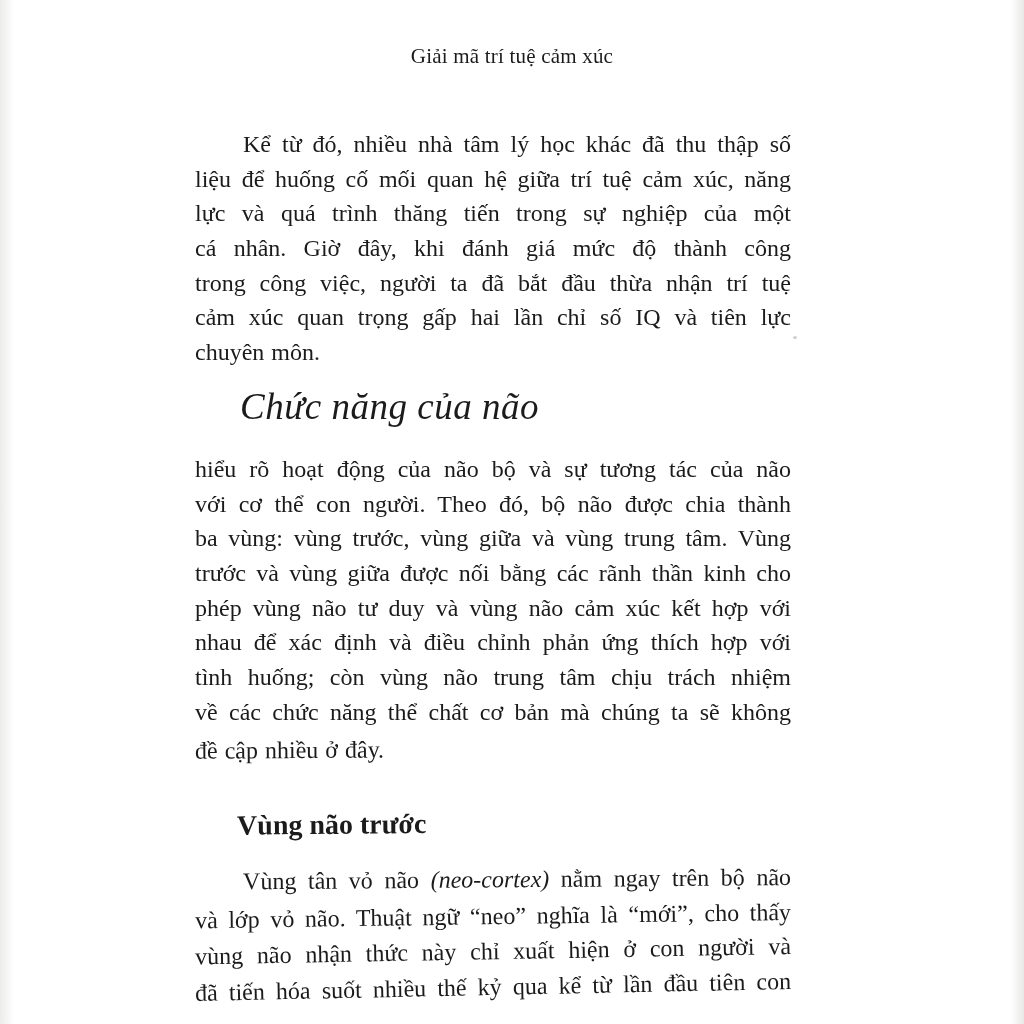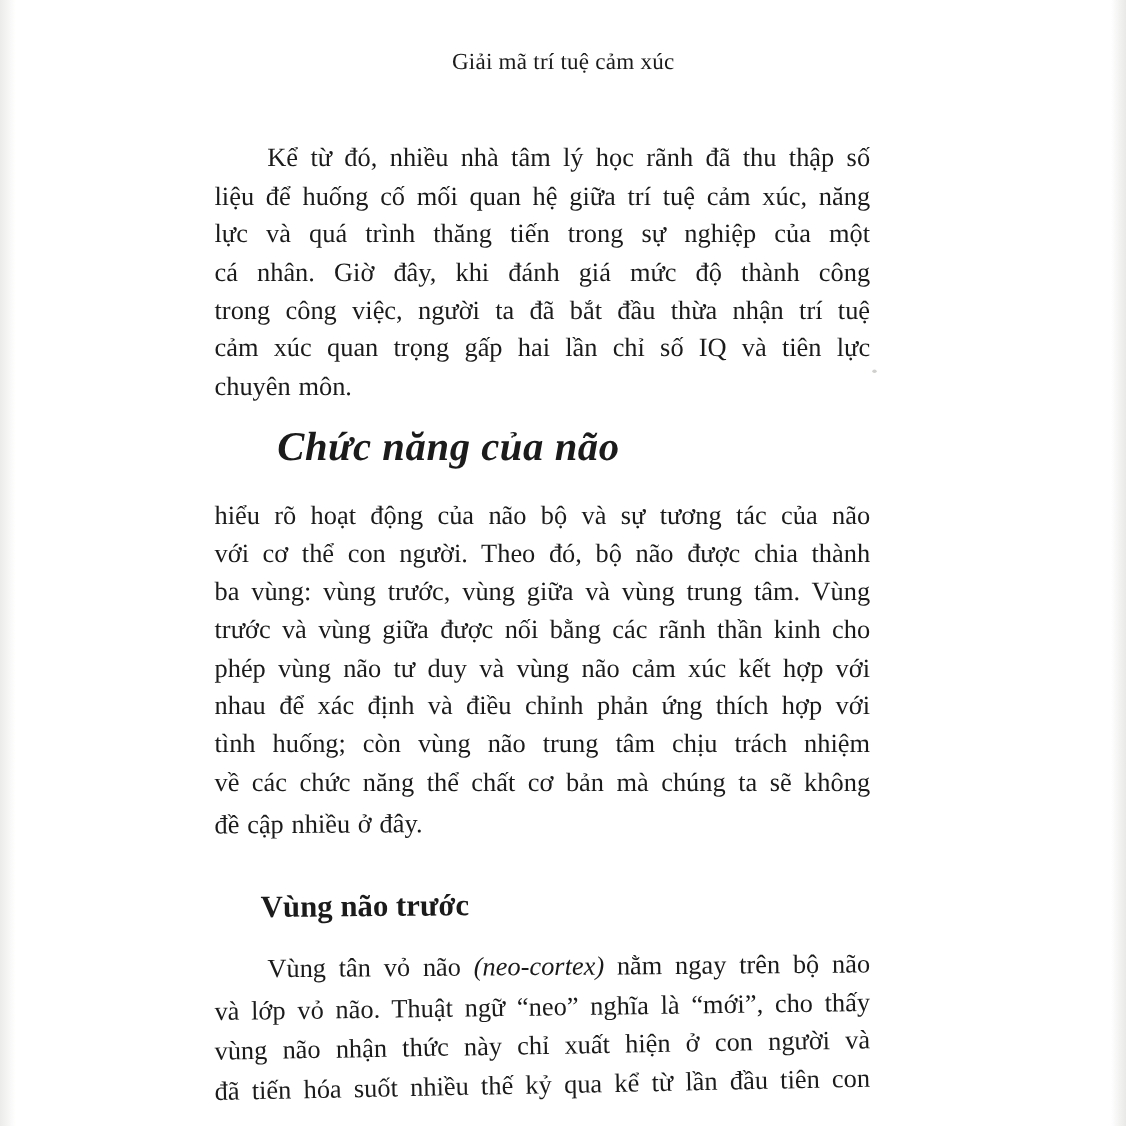--- a/index.html
+++ b/index.html
@@ -71,27 +71,27 @@
   
   .p2 .line:nth-child(9)  { transform: rotate(-0.35deg); transform-origin: 100% 50%; }
   .p2 .line:nth-child(10) { transform: rotate(-0.6deg);  transform-origin: 100% 50%; }
   .p3 .line:nth-child(1)  { transform: rotate(-0.45deg); transform-origin: 100% 50%; }
   .p3 .line:nth-child(2)  { transform: rotate(-0.8deg);  transform-origin: 100% 50%; }
   .p3 .line:nth-child(3)  { transform: rotate(-1.0deg);  transform-origin: 100% 50%; }
   .p3 .line:nth-child(4)  { transform: rotate(-1.15deg); transform-origin: 100% 50%; }
 
   .section-heading {
     position: absolute;
-    left: 252px;
+    left: 240px;
     top: 384px;
     margin: 0;
     font-size: 37px;
     line-height: 46px;
     font-style: italic;
-    font-weight: 700;
+    font-weight: 400;
     letter-spacing: 0.5px;
     text-align: center;
   }
 
   .sub-heading {
     position: absolute;
     left: 237px;
     top: 806px;
     margin: 0;
     font-size: 28px;
@@ -108,21 +108,21 @@
 
 <div class="edge left"></div>
 <div class="edge right"></div>
 <div class="speck"></div>
 
 <div>
 
   <div class="running-header">Giải mã trí tuệ cảm xúc</div>
 
   <div class="para p1">
-      <div class="line first">Kể từ đó, nhiều nhà tâm lý học rãnh đã thu thập số</div>
+      <div class="line first">Kể từ đó, nhiều nhà tâm lý học khác đã thu thập số</div>
       <div class="line">liệu để huống cố mối quan hệ giữa trí tuệ cảm xúc, năng</div>
       <div class="line">lực và quá trình thăng tiến trong sự nghiệp của một</div>
       <div class="line">cá nhân. Giờ đây, khi đánh giá mức độ thành công</div>
       <div class="line">trong công việc, người ta đã bắt đầu thừa nhận trí tuệ</div>
       <div class="line">cảm xúc quan trọng gấp hai lần chỉ số IQ và tiên lực</div>
       <div class="line last">chuyên môn.</div>
     </div>
 
   <h1 class="section-heading">Chức năng của não</h1>
 

